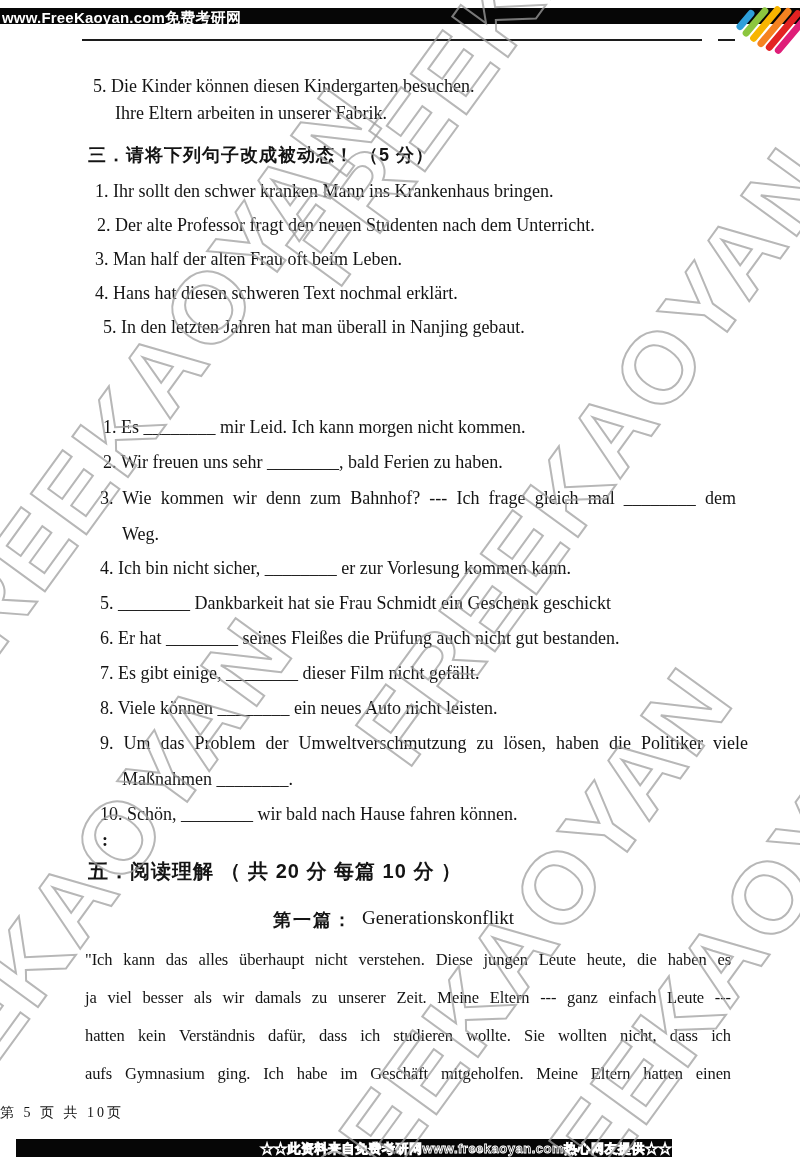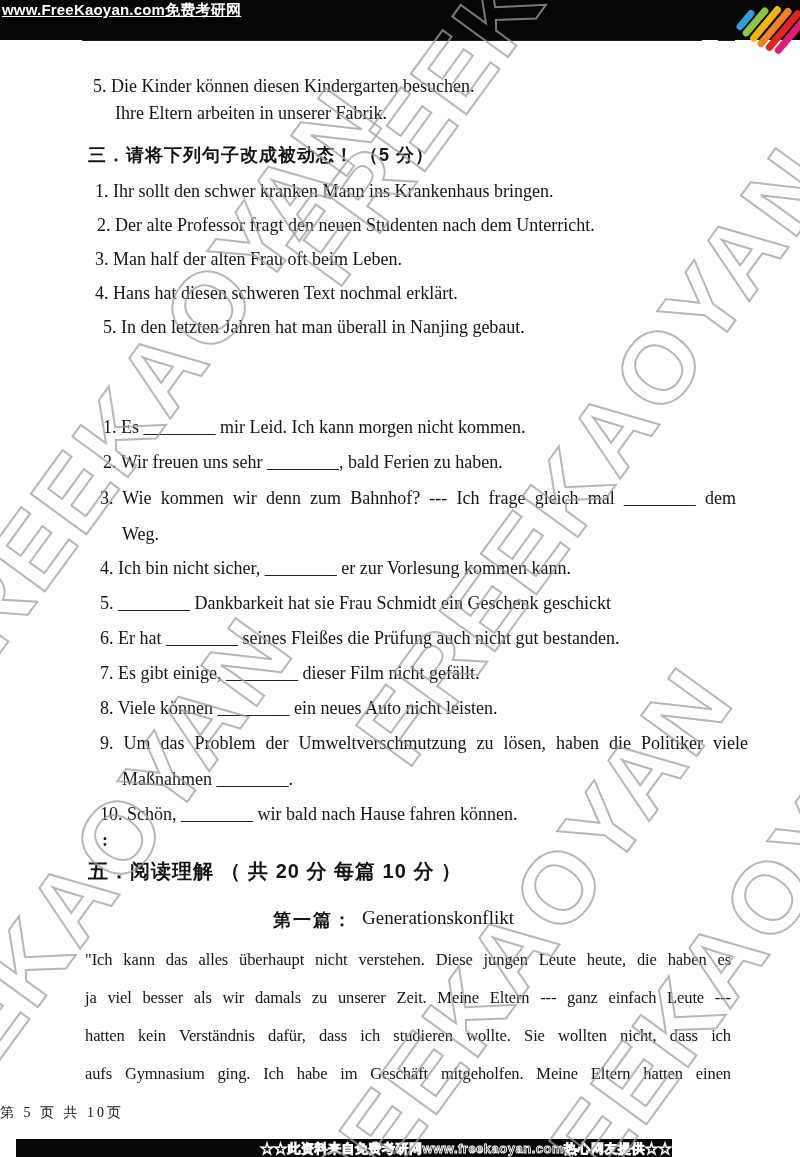--- a/index.html
+++ b/index.html
@@ -3,21 +3,21 @@
 <meta charset="utf-8">
 <style>
   html,body{margin:0;padding:0;background:#e8e8e8;}
   .page{
     position:relative;width:800px;height:1157px;margin:0 auto;
     background:#ffffff;overflow:hidden;
     font-family:"Liberation Serif",serif;color:#141414;
   }
   
   .topbar{
-    position:absolute;left:0;top:0;width:800px;height:40px;
+    position:absolute;left:0;top:8px;width:800px;height:16px;
     background:#060606;z-index:3;
   }
   .topbar .site{
     position:absolute;left:2px;top:1px;
     font-family:"Liberation Sans",sans-serif;font-weight:bold;
     font-size:15px;color:#ffffff;text-decoration:underline;letter-spacing:0.2px;
   }
   
   .logo{position:absolute;right:0px;top:0px;width:64px;height:68px;z-index:6;}
   .logo .stripe{position:absolute;width:7px;border-radius:4px;transform:rotate(40deg);}

